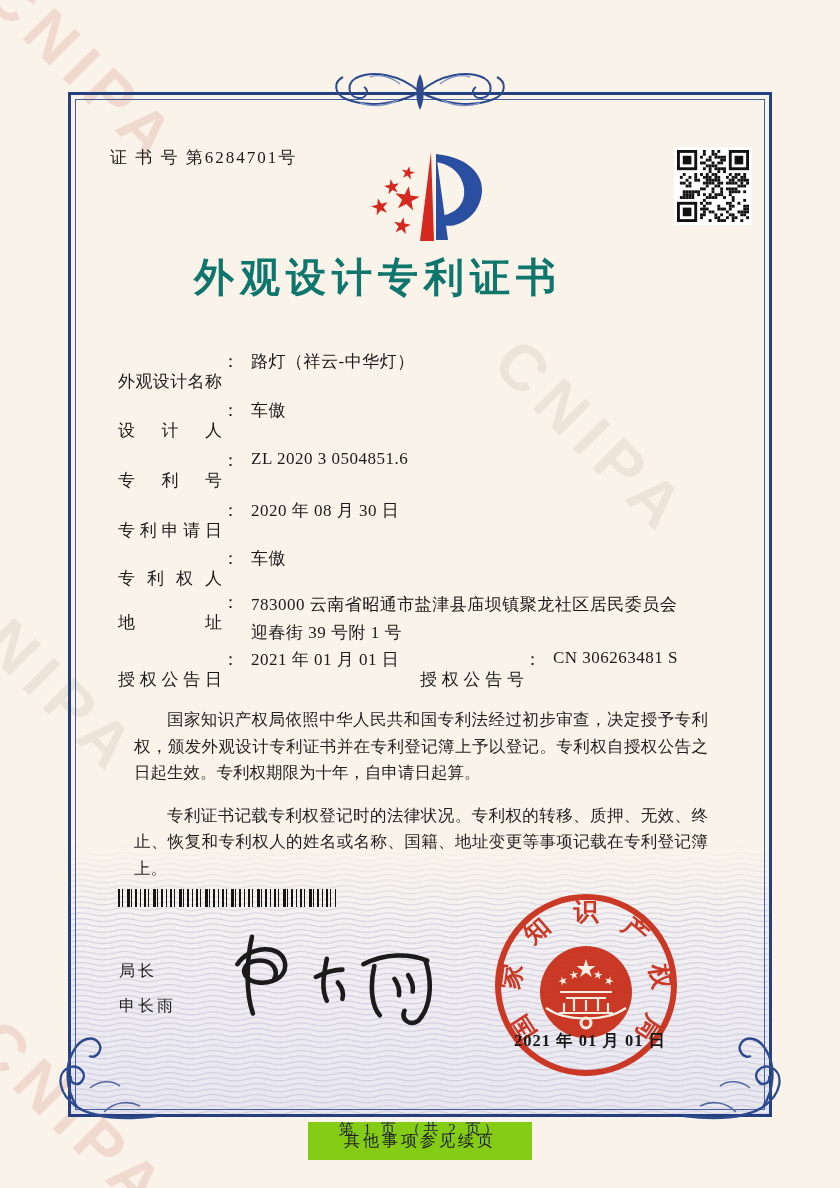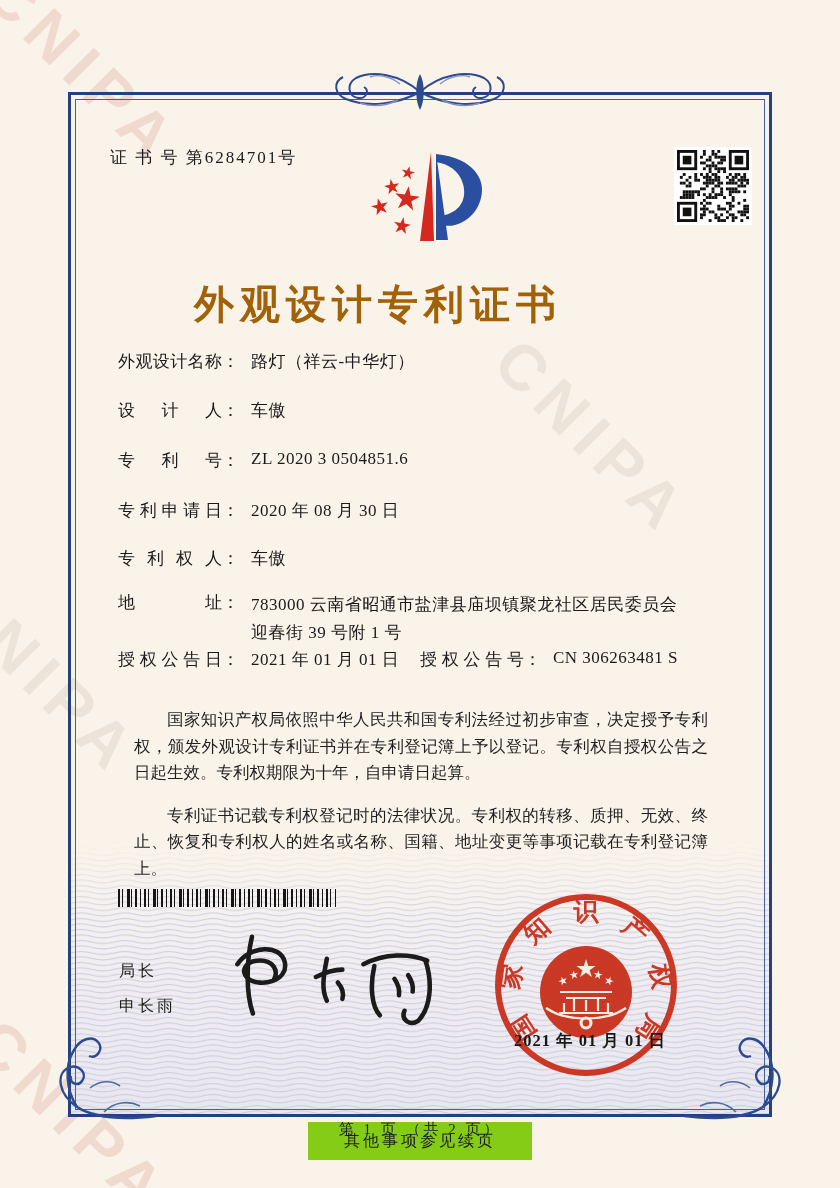--- a/index.html
+++ b/index.html
@@ -17,25 +17,25 @@
       border:3px solid #24407e;box-sizing:border-box;z-index:5;pointer-events:none;}
   .frame-inner{position:absolute;left:75px;top:99px;width:690px;height:1011px;
       border:1px solid #45609e;box-sizing:border-box;z-index:5;pointer-events:none;}
   .ornament{position:absolute;z-index:6;pointer-events:none;}
 
   
   .cert-no{position:absolute;left:110px;top:146px;font-size:17px;letter-spacing:2px;color:#1c1c1c;z-index:3;}
   .logo{position:absolute;left:352px;top:140px;z-index:3;}
   .qr{position:absolute;left:674px;top:147px;width:72px;height:72px;background:#fff;padding:3px;z-index:3;}
   .doc-title{position:absolute;left:0;top:250px;width:756px;text-align:center;font-size:40px;
-      font-weight:700;letter-spacing:6px;color:#a16207;z-index:3;margin-top:27px;}
+      font-weight:700;letter-spacing:6px;color:#0f766e;z-index:3;}
 
   
   .frow{position:absolute;left:118px;display:flex;align-items:flex-start;font-size:17px;color:#1a1a1a;z-index:3;}
-  .flabel{display:inline-block;width:104px;text-align:justify;text-align-last:justify;}
+  .flabel{display:inline-block;width:104px;text-align:justify;text-align-last:justify;margin-top:20px;}
   .fcolon{display:inline-block;margin-right:4px;}
   .fvalue{display:inline-block;letter-spacing:0.5px;margin-left:8px;}
   .addr-line{line-height:28px;}
 
   
   .paras{position:absolute;left:118px;top:691px;width:606px;font-size:16.5px;line-height:26.5px;
       text-align:justify;color:#1f1f1f;z-index:3;}
   .paras p{margin:16px;text-indent:2em;}
 
   

